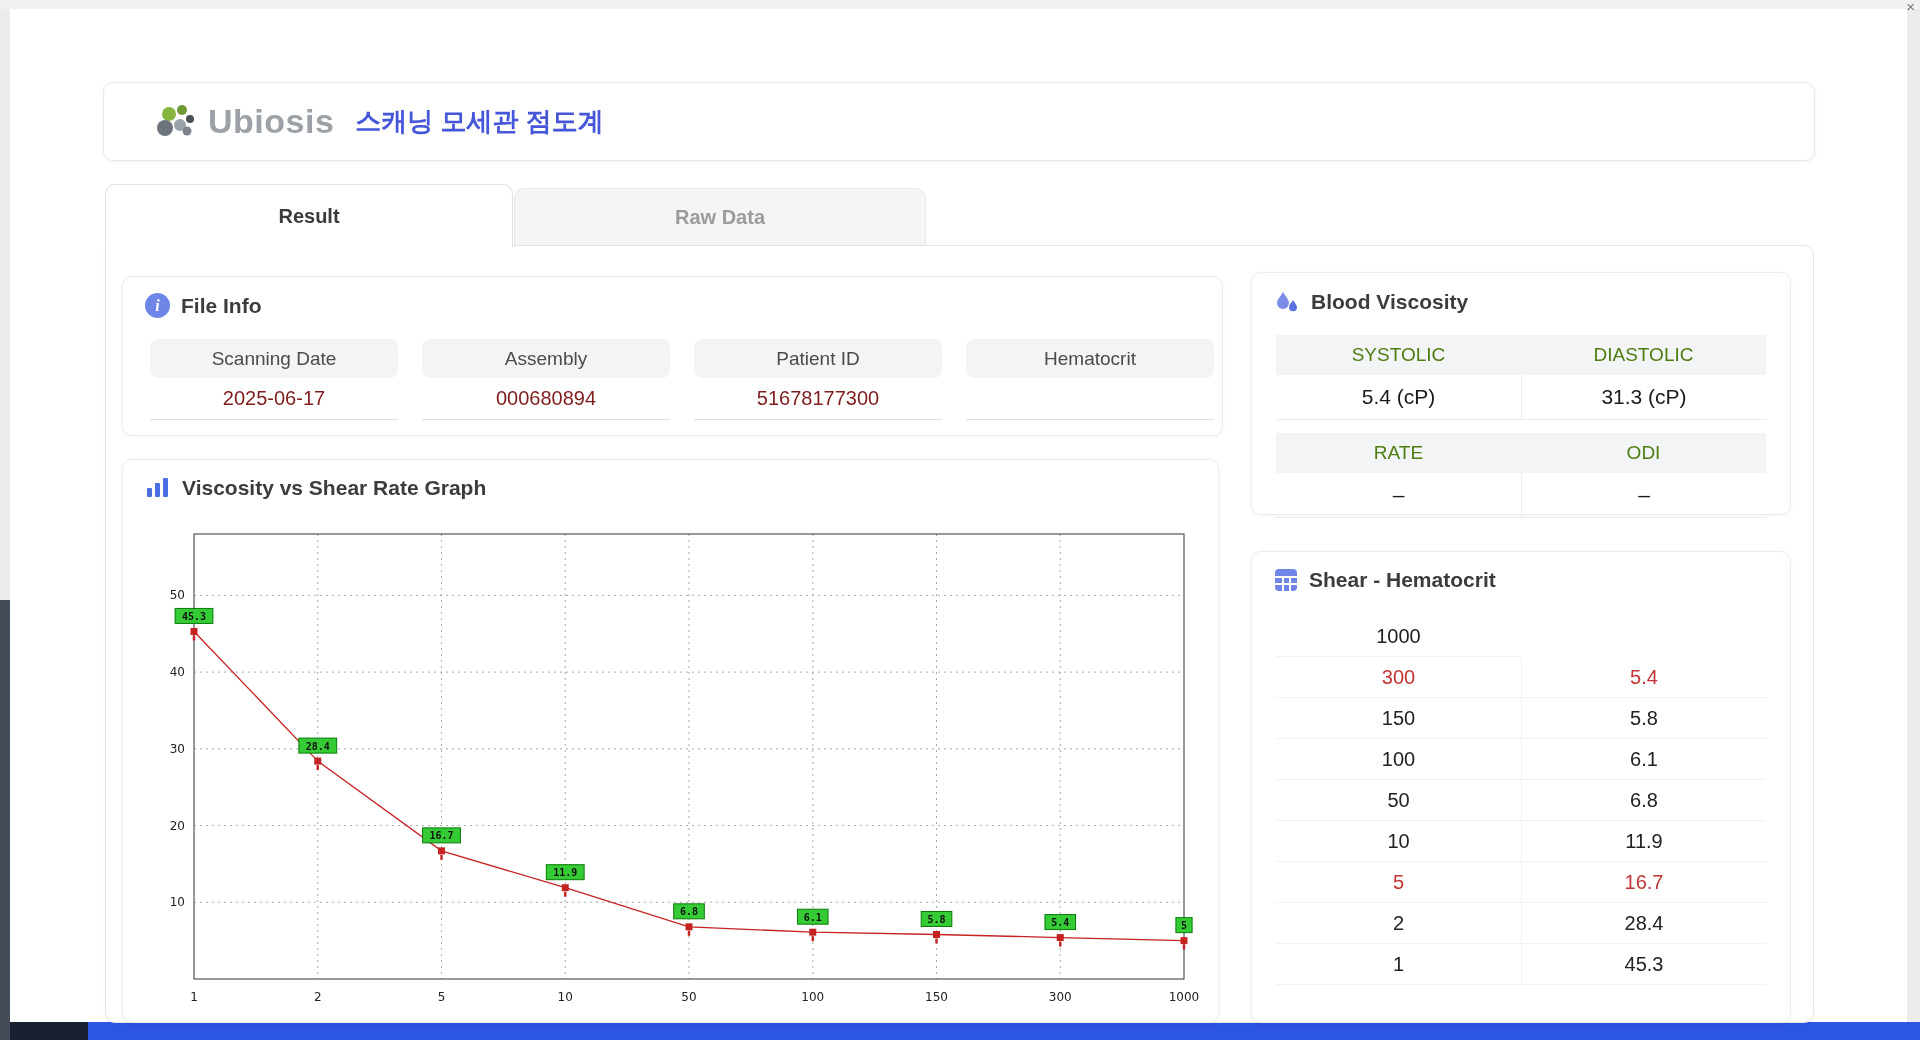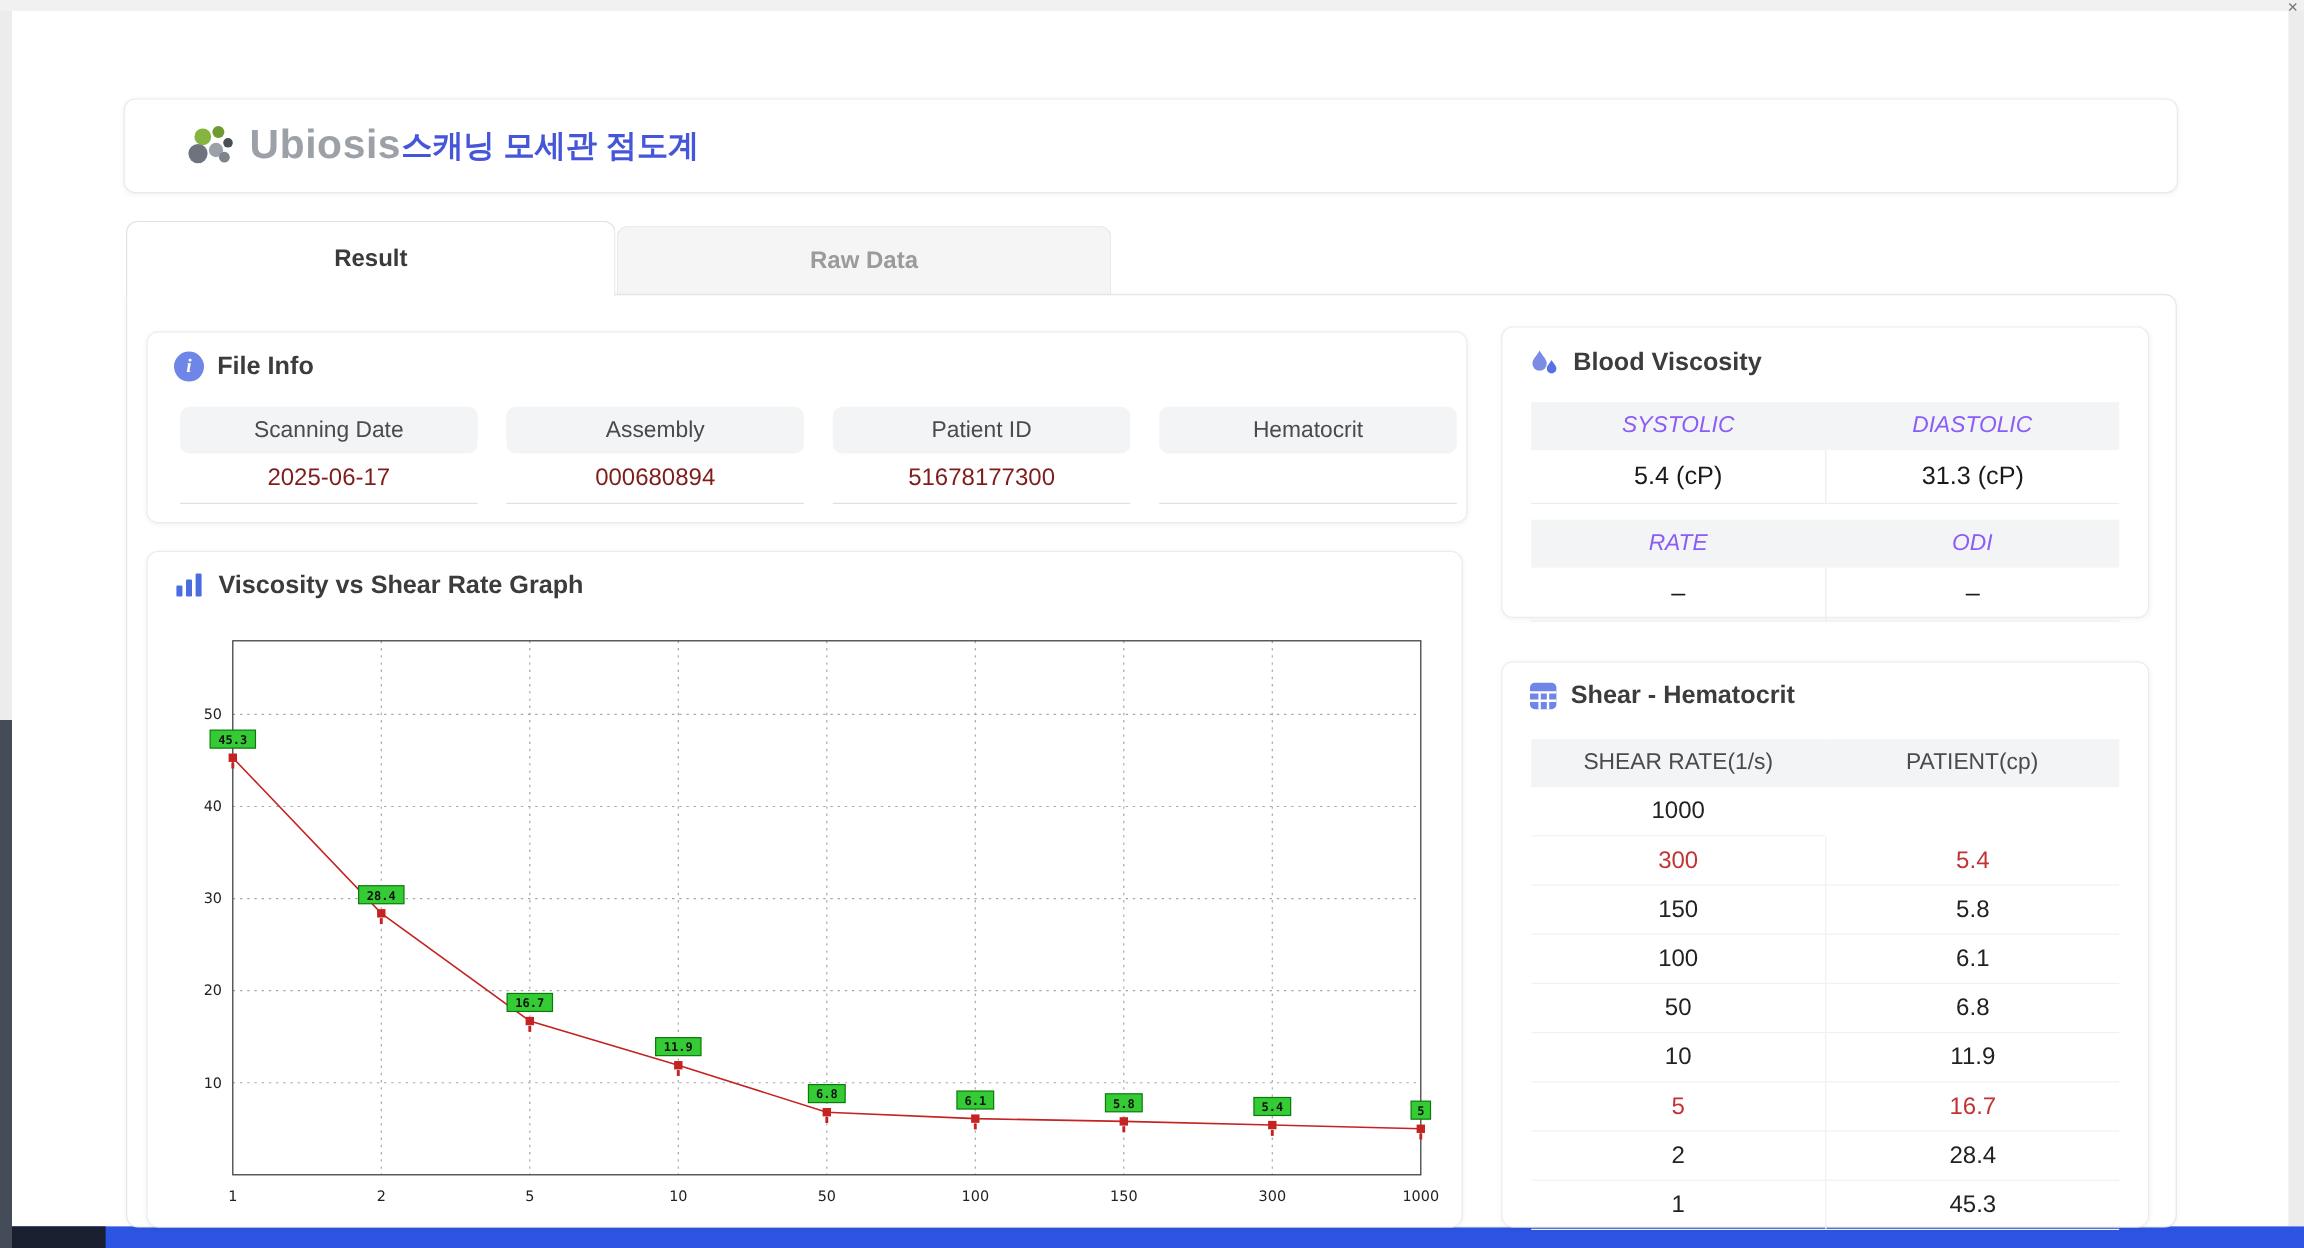--- a/index.html
+++ b/index.html
@@ -5,21 +5,21 @@
   html,body{margin:0;padding:0;}
   body{width:1920px;height:1040px;overflow:hidden;font-family:"Liberation Sans",sans-serif;background:#e9e9e9;}
   .screen{position:relative;width:1920px;height:1040px;background:#ececec;}
   .top-strip{position:absolute;left:0;top:0;width:1920px;height:9px;background:#f1f1f1;}
   .left-dark{position:absolute;left:0;top:600px;width:10px;height:440px;background:#454c59;}
   .close{position:absolute;top:0px;right:5px;font-size:15px;color:#777;line-height:14px;cursor:pointer;z-index:10;}
   .app{position:absolute;left:10px;top:9px;width:1897px;height:1013px;background:#fff;}
   .bottom-bar{position:absolute;left:10px;top:1022px;width:1910px;height:18px;background:#2d55e4;}
   .bottom-dark{position:absolute;left:10px;top:1022px;width:78px;height:18px;background:#1a2030;}
 
-  .header-card{position:absolute;left:93px;top:73px;width:1712px;height:79px;background:#fff;border:1px solid #e9e9e9;border-radius:10px;box-shadow:0 1px 4px rgba(0,0,0,.05);display:flex;align-items:center;padding-left:52px;box-sizing:border-box;}
+  .header-card{position:absolute;left:93px;top:73px;width:1712px;height:79px;background:#fff;border:1px solid #e9e9e9;border-radius:10px;box-shadow:0 1px 4px rgba(0,0,0,.05);display:flex;align-items:center;padding-left:52px;box-sizing:border-box;gap:21px;}
   .logo{display:flex;align-items:center;gap:6px;}
   .logo-text{font-size:34px;font-weight:600;color:#9ba1a7;letter-spacing:.5px;}
   .app-title{font-size:26px;font-weight:700;color:#4656d8;}
 
   .tab{position:absolute;display:flex;align-items:center;justify-content:center;font-size:20px;font-weight:700;border-radius:10px 10px 0 0;box-sizing:border-box;cursor:pointer;}
   .tab-result{left:95px;top:175px;width:408px;height:63px;background:#fff;border:1px solid #e2e2e2;border-bottom:none;color:#3a3a3a;z-index:3;}
   .tab-raw{left:504px;top:179px;width:412px;height:57px;background:#f5f5f5;border:1px solid #e8e8e8;border-bottom:none;color:#9b9b9b;z-index:1;}
   .content-panel{position:absolute;left:95px;top:236px;width:1709px;height:778px;background:#fff;border:1px solid #e5e5e5;border-radius:0 10px 10px 10px;box-shadow:0 1px 5px rgba(0,0,0,.04);z-index:2;box-sizing:border-box;}
 
   .card{position:absolute;background:#fff;border:1px solid #ececec;border-radius:10px;box-shadow:0 1px 4px rgba(0,0,0,.05);z-index:3;box-sizing:border-box;}
@@ -31,21 +31,21 @@
   .card-title{display:flex;align-items:center;gap:11px;padding:16px 0 0 22px;font-size:21px;font-weight:700;color:#3c3c3c;}
   .info-icon{width:25px;height:25px;border-radius:50%;background:#6d86e8;color:#fff;font:italic 700 16px "Liberation Serif",serif;display:flex;align-items:center;justify-content:center;flex:0 0 auto;}
 
   .fields{position:absolute;left:27px;top:62px;display:flex;gap:24px;}
   .field{width:248px;}
   .field-label{height:39px;background:#f3f4f6;border-radius:8px;display:flex;align-items:center;justify-content:center;font-size:19px;color:#4b4b4b;}
   .field-value{height:41px;display:flex;align-items:center;justify-content:center;font-size:20px;color:#7f1d1d;border-bottom:1px solid #e0e0e0;}
 
   .bv-table{position:absolute;left:24px;top:62px;width:490px;}
   .bv-row{display:grid;grid-template-columns:1fr 1fr;}
-  .bv-head div{height:40px;background:#f3f4f6;display:flex;align-items:center;justify-content:center;font-size:19px;color:#8b5cf6;font-style:italic;}
+  .bv-head div{height:40px;background:#f3f4f6;display:flex;align-items:center;justify-content:center;font-size:19px;color:#4d7c0f;}
   .bv-val div{height:44px;display:flex;align-items:center;justify-content:center;font-size:21px;color:#1a1a1a;border-bottom:1px solid #ededed;}
   .bv-val div + div{border-left:1px solid #ededed;}
   .bv-gap{margin-top:13px;}
 
   .sv-table{position:absolute;left:24px;top:64px;width:490px;}
   .sv-head{display:grid;grid-template-columns:1fr 1fr;}
   .sv-head div{height:40px;background:#f3f4f6;display:flex;align-items:center;justify-content:center;font-size:19px;color:#4b4b4b;}
   .sv-row{display:grid;grid-template-columns:1fr 1fr;}
   .sv-row div{height:40px;display:flex;align-items:center;justify-content:center;font-size:20px;color:#222;border-bottom:1px solid #f1f1f1;}
   .sv-row div + div{border-left:1px solid #f1f1f1;}
@@ -217,24 +217,20 @@
         <svg width="24" height="24" viewBox="0 0 24 24">
           <rect x="1" y="1" width="22" height="22" rx="4" fill="#6f86e8"></rect>
           <line x1="1" y1="9" x2="23" y2="9" stroke="#fff" stroke-width="2"></line>
           <line x1="1" y1="16" x2="23" y2="16" stroke="#fff" stroke-width="2"></line>
           <line x1="9" y1="9" x2="9" y2="23" stroke="#fff" stroke-width="2"></line>
           <line x1="16" y1="9" x2="16" y2="23" stroke="#fff" stroke-width="2"></line>
         </svg>
         <span>Shear - Hematocrit</span>
       </div>
       <div class="sv-table">
-        <div class="sv-head">
-          <div>SHEAR RATE(1/s)</div>
-          <div>PATIENT(cp)</div>
-        </div>
         <div class="sv-row">
           <div>1000</div>
         </div>
         <div class="sv-row red">
           <div>300</div>
           <div>5.4</div>
         </div>
         <div class="sv-row">
           <div>150</div>
           <div>5.8</div>

